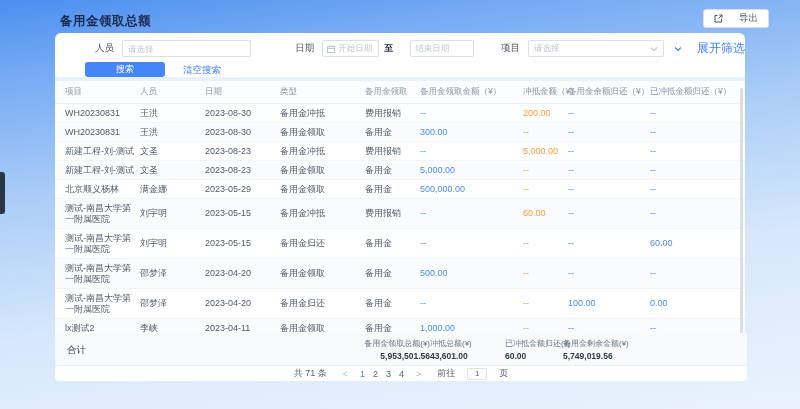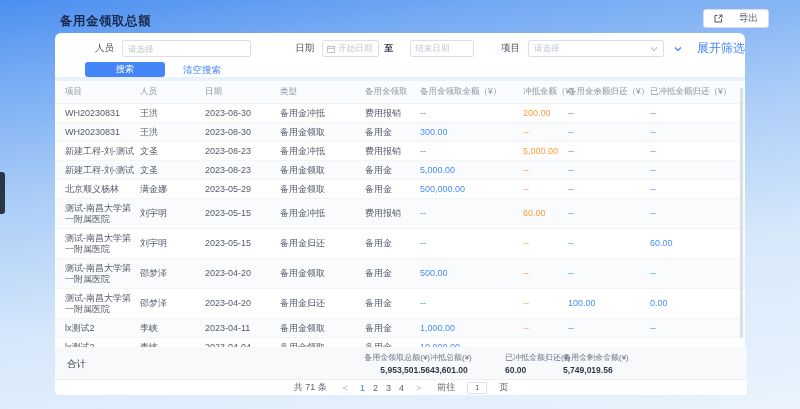--- a/index.html
+++ b/index.html
@@ -58,21 +58,21 @@
   td { font-size:9px; color:#535b69; padding:3.5px 2px 3.5px 0; line-height:11px;
     border-bottom:1px solid #f2f4f7; vertical-align:middle; word-break:break-all; }
   th:first-child, td:first-child { padding-left:10px; }
   tbody tr:nth-child(even) { background:#fafbfd; }
   .c-blue { color:#4a8df5; }
   .c-orange { color:#fa9d3b; }
   .scrollbar-thumb { position:absolute; right:2px; top:55px; width:3px; height:250px;
     background:#dadfe6; border-radius:2px; }
 
   
-  .bottom-band { position:absolute; left:55px; top:347px; width:692px; z-index:5; }
+  .bottom-band { position:absolute; left:55px; top:333px; width:692px; z-index:5; }
   .summary-row { position:relative; height:33px; background:#f8f9fb;
     border-bottom:1px solid #ebeef3; }
   .summary-total-label { position:absolute; left:12px; top:11px; font-size:9.5px; color:#3a4354; }
   .summary-items { position:absolute; left:297px; top:5px; display:flex; }
   .summary-item { flex:none; }
   .summary-item .s-label { font-size:8px; color:#6b7486; white-space:nowrap; }
   .summary-item .s-value { font-size:8.5px; color:#2f3848; margin-top:2px; white-space:nowrap;font-weight:bold; }
   .summary-item:nth-child(1){width:78px;text-align:right;} .summary-item:nth-child(2){width:75px;}
   .summary-item:nth-child(3){width:58px;} .summary-item:nth-child(4){width:75px;}
   .summary-item:nth-child(5){width:55px;} .summary-item:nth-child(6){width:90px;}

